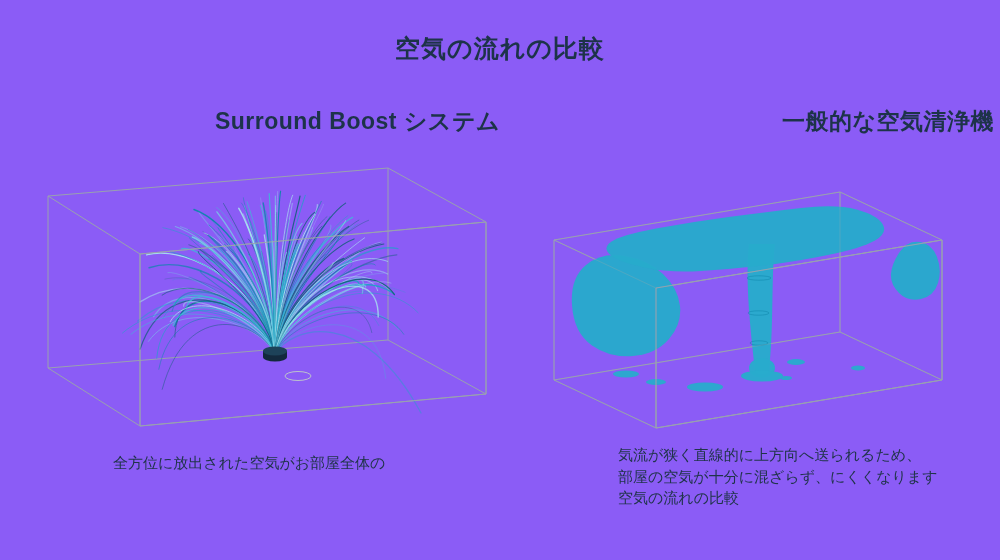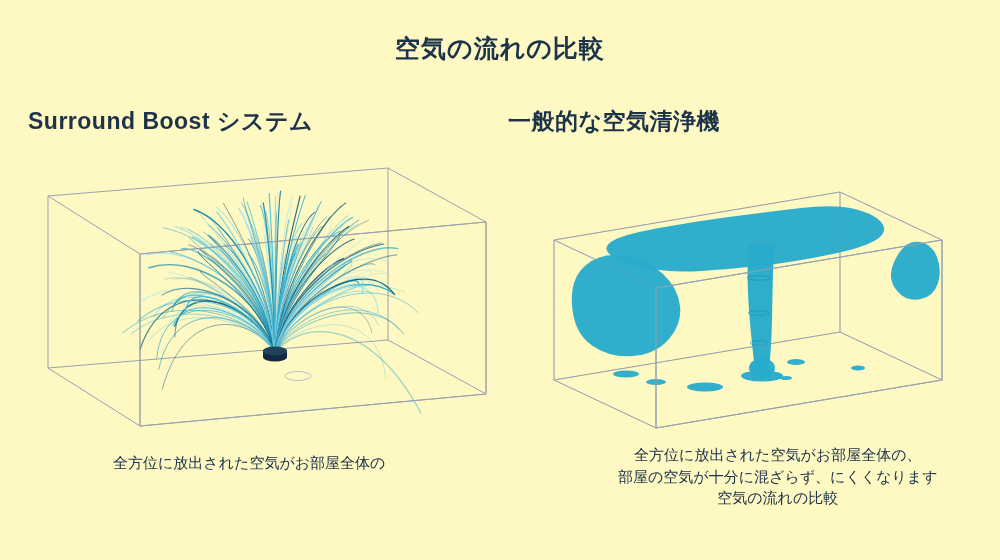--- a/index.html
+++ b/index.html
@@ -21,43 +21,42 @@
     font-size: 25px;
     font-weight: 700;
     letter-spacing: 1px;
     color: #1d3349;
   }
   .heading {
     position: absolute;
     top: 106px;
     font-size: 23px;
     font-weight: 700;
-    text-align: left;
+    text-align: right;
     color: #1d3349;
     letter-spacing: 0.5px;
   }
   .heading-left  { left: 28px;  width: 472px; }
-  .heading-right { left: 508px; width: 430px; }
+  .heading-right { left: 564px; width: 430px; }
   svg.diagram { position: absolute; display: block; }
   #left-svg  { left: 28px;  top: 158px; width: 472px; height: 290px; }
   #right-svg { left: 540px; top: 178px; width: 424px; height: 272px; }
   .caption {
     position: absolute;
     font-size: 15px;
     line-height: 21.5px;
     color: #20344a;
-    text-align: center;
   }
   .caption-left  { left: 113px; top: 452px; }
   .caption-right { left: 618px; top: 444px; }
 </style>
 </head>
 <body>
 
-<div class="canvas" style="background: #fef9c3; text-decoration: underline;">
+<div class="canvas" style="background: #8b5cf6; text-decoration: underline;">
 
   <div class="title">空気の流れの比較</div>
 
   <div class="heading heading-left">Surround Boost システム</div>
   <div class="heading heading-right">一般的な空気清浄機</div>
 
   <svg id="left-svg" class="diagram" viewBox="0 0 472 290">
     <g id="left-room">
         <line x1="20" y1="38" x2="360" y2="10" stroke="#99a1af" stroke-width="1" opacity="1"></line>
         <line x1="360" y1="10" x2="458" y2="64" stroke="#99a1af" stroke-width="1" opacity="1"></line>
@@ -290,18 +289,18 @@
         <line x1="116" y1="110" x2="116" y2="250" stroke="#99a1af" stroke-width="1" opacity="0.3"></line>
         <path d="M116,110 L402,62 L402,202 L116,250 Z" fill="none" stroke="#99a1af" stroke-width="1" opacity="0.9"></path>
       </g>
   </svg>
 
   <p class="caption caption-left">
     <span>全方位に放出された空気がお部屋全体の</span><br>
   </p>
 
   <p class="caption caption-right">
-    <span>全方位に放出された空気がお部屋全体の、</span><br>
+    <span>気流が狭く直線的に上方向へ送られるため、</span><br>
     <span>部屋の空気が十分に混ざらず、にくくなります</span><br>
     <span>空気の流れの比較</span>
   </p>
 
 </div>
 
 </body></html>

